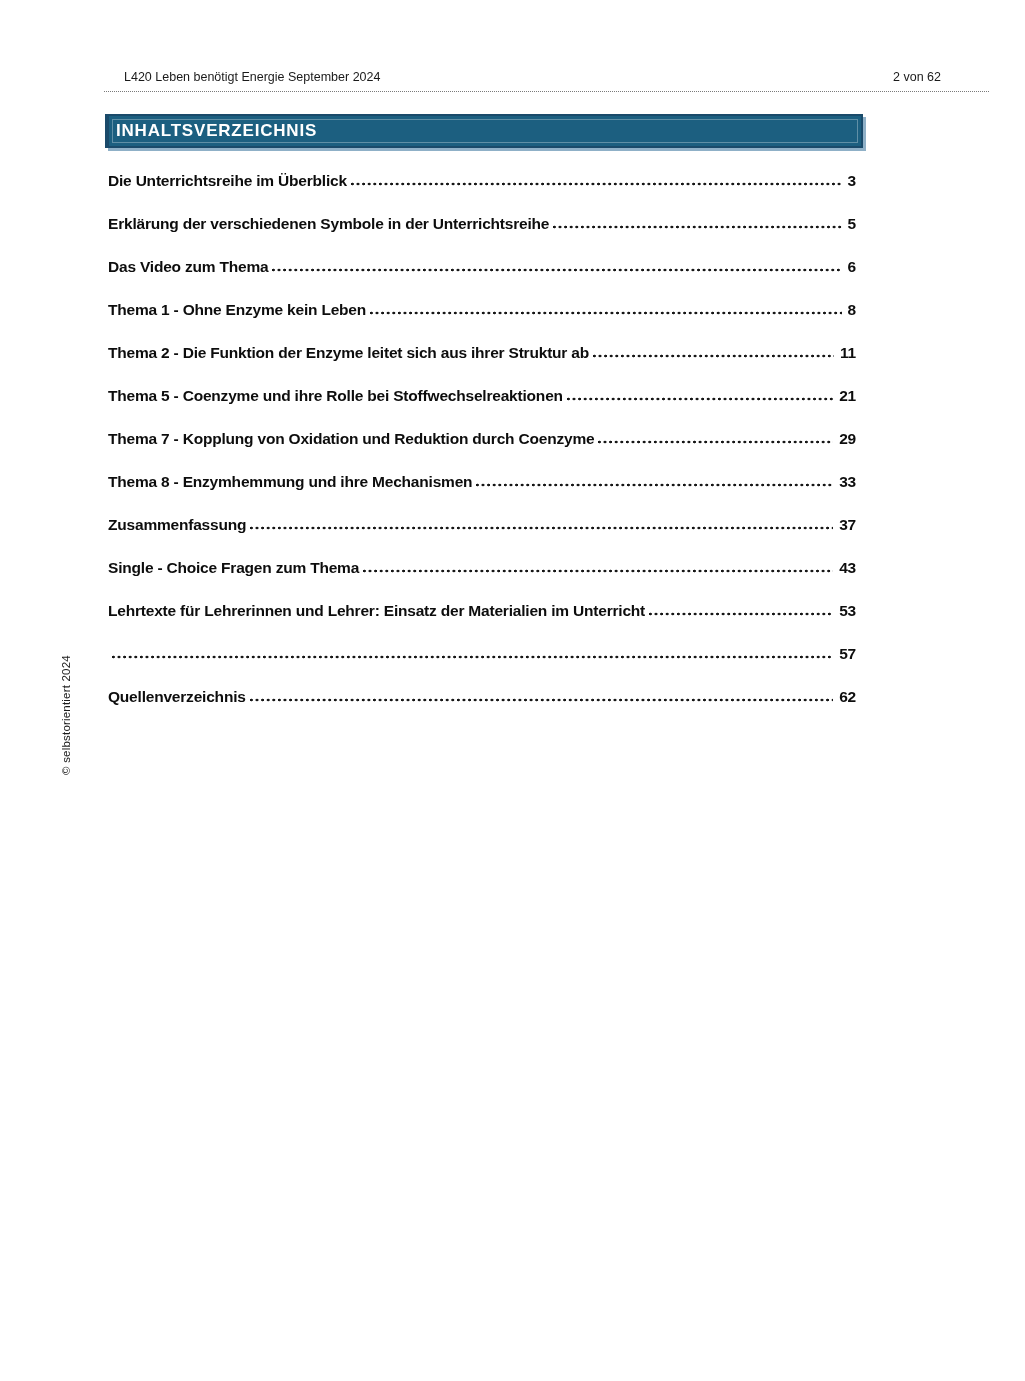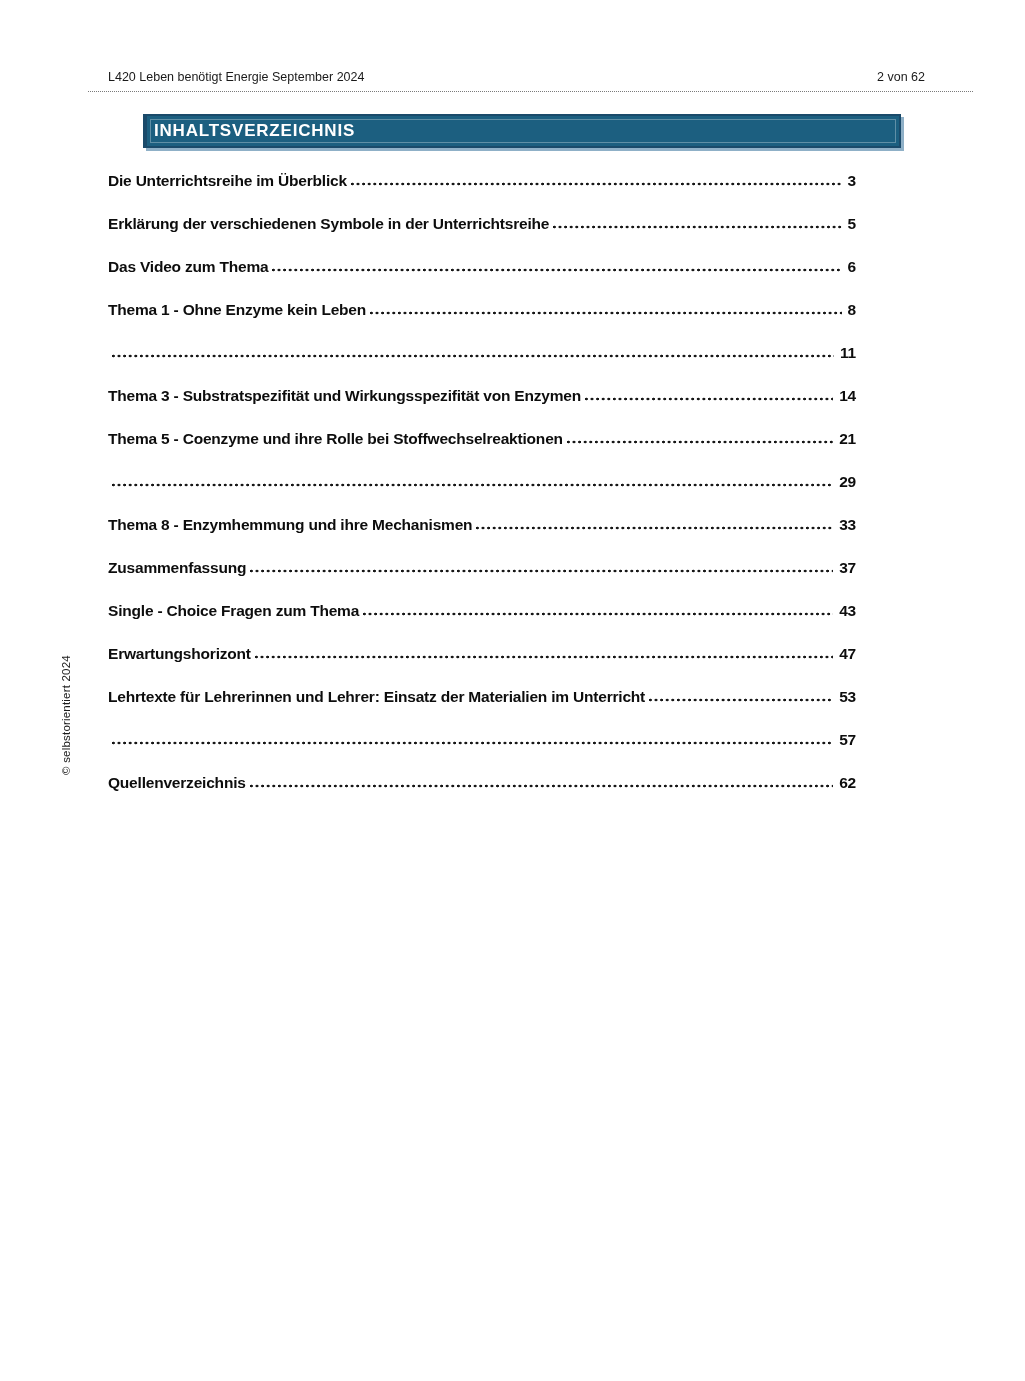--- a/index.html
+++ b/index.html
@@ -10,21 +10,21 @@
     height: 1381px;
     position: relative;
     font-family: "Liberation Sans", sans-serif;
     color: #111;
     overflow: hidden;
   }
 
   
   .page-header {
     position: absolute;
-    left: 88px;
+    left: 104px;
     top: 70px;
     width: 885px;
     border-bottom: 1px dotted #7a7a7a;
     padding: 0 48px 7px 20px;
     display: flex;
     justify-content: space-between;
     align-items: baseline;
     font-size: 12.5px;
     color: #1a1a1a;
   }
@@ -105,21 +105,21 @@
   }
 </style>
 </head>
 <body>
 
 <div class="page-header">
   <span>L420 Leben benötigt Energie September 2024</span>
   <span>2 von 62</span>
 </div>
 
-<div class="title-bar" style="background: rgb(28, 95, 128); border-color: rgb(26, 74, 106); box-shadow: rgb(143, 176, 199) 3px 3px 0px 0px; margin-left: 38px;">
+<div class="title-bar" style="background: rgb(28, 95, 128); border-color: rgb(26, 74, 106); box-shadow: rgb(143, 176, 199) 3px 3px 0px 0px;">
   <span class="title-text">INHALTSVERZEICHNIS</span>
 </div>
 
 <div class="toc-list">
     <div class="toc-row">
     <span class="toc-title">Die Unterrichtsreihe im Überblick</span>
     <span class="toc-dots"></span>
     <span class="toc-page">3</span>
   </div>
     <div class="toc-row">
@@ -131,56 +131,48 @@
     <span class="toc-title">Das Video zum Thema</span>
     <span class="toc-dots"></span>
     <span class="toc-page">6</span>
   </div>
     <div class="toc-row">
     <span class="toc-title">Thema 1 - Ohne Enzyme kein Leben</span>
     <span class="toc-dots"></span>
     <span class="toc-page">8</span>
   </div>
     <div class="toc-row">
+    <span class="toc-title">Thema 2 - Die Funktion der Enzyme leitet sich aus ihrer Struktur ab</span>
     <span class="toc-dots"></span>
     <span class="toc-page">11</span>
-  </div>
-    <div class="toc-row">
-    <span class="toc-title">Thema 3 - Substratspezifität und Wirkungsspezifität von Enzymen</span>
-    <span class="toc-dots"></span>
-    <span class="toc-page">14</span>
   </div>
     <div class="toc-row">
     <span class="toc-title">Thema 5 - Coenzyme und ihre Rolle bei Stoffwechselreaktionen</span>
     <span class="toc-dots"></span>
     <span class="toc-page">21</span>
   </div>
     <div class="toc-row">
+    <span class="toc-title">Thema 7 - Kopplung von Oxidation und Reduktion durch Coenzyme</span>
     <span class="toc-dots"></span>
     <span class="toc-page">29</span>
   </div>
     <div class="toc-row">
     <span class="toc-title">Thema 8 - Enzymhemmung und ihre Mechanismen</span>
     <span class="toc-dots"></span>
     <span class="toc-page">33</span>
   </div>
     <div class="toc-row">
     <span class="toc-title">Zusammenfassung</span>
     <span class="toc-dots"></span>
     <span class="toc-page">37</span>
   </div>
     <div class="toc-row">
     <span class="toc-title">Single - Choice Fragen zum Thema</span>
     <span class="toc-dots"></span>
     <span class="toc-page">43</span>
-  </div>
-    <div class="toc-row">
-    <span class="toc-title">Erwartungshorizont</span>
-    <span class="toc-dots"></span>
-    <span class="toc-page">47</span>
   </div>
     <div class="toc-row">
     <span class="toc-title">Lehrtexte für Lehrerinnen und Lehrer: Einsatz der Materialien im Unterricht</span>
     <span class="toc-dots"></span>
     <span class="toc-page">53</span>
   </div>
     <div class="toc-row">
     <span class="toc-dots"></span>
     <span class="toc-page">57</span>
   </div>

